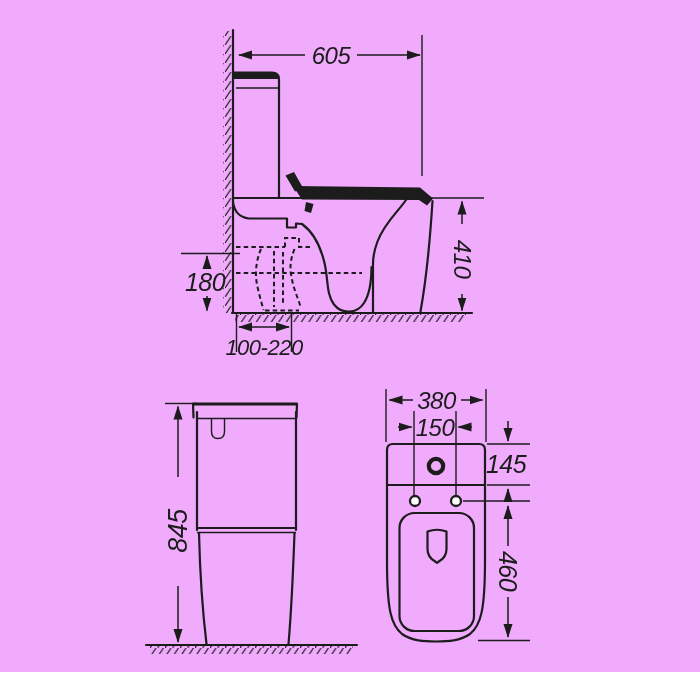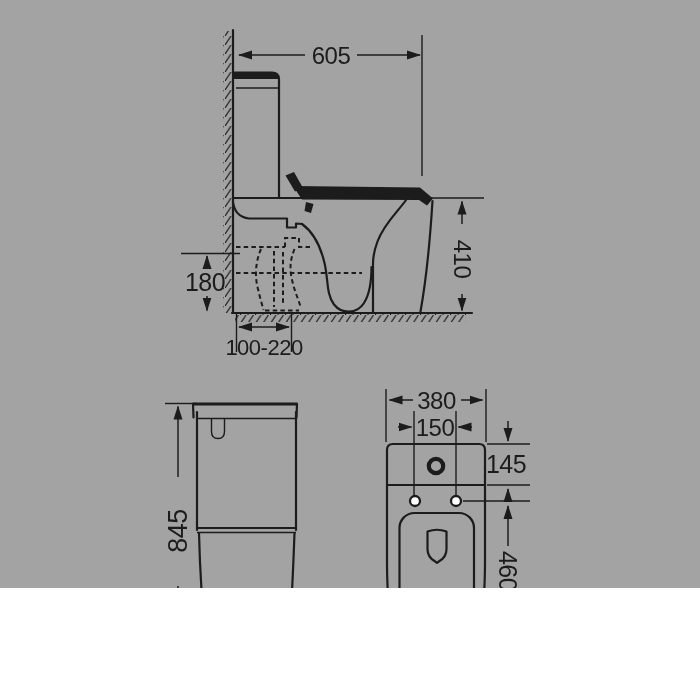--- a/index.html
+++ b/index.html
@@ -1,20 +1,21 @@
 <!DOCTYPE html>
 <html><head>
 <meta charset="utf-8">
 <style>
   html,body{margin:0;padding:0;background:#ffffff;}
   .stage{
-    width:700px;height:588px;
-    background:#a3a3a3;
+    width:700px;height:672px;
+    background:#f0abfc;
     position:relative;
     overflow:hidden;
+    font-style:italic;
   }
   svg{display:block;}
   text{
     font-family:"Liberation Sans", sans-serif;
     fill:#1c1c1c;
     letter-spacing:-0.5px;
   }
   .dim-txt{font-size:24px;}
   .dim-txt-md{font-size:25px;}
   .dim-txt-sm{font-size:22px;}

